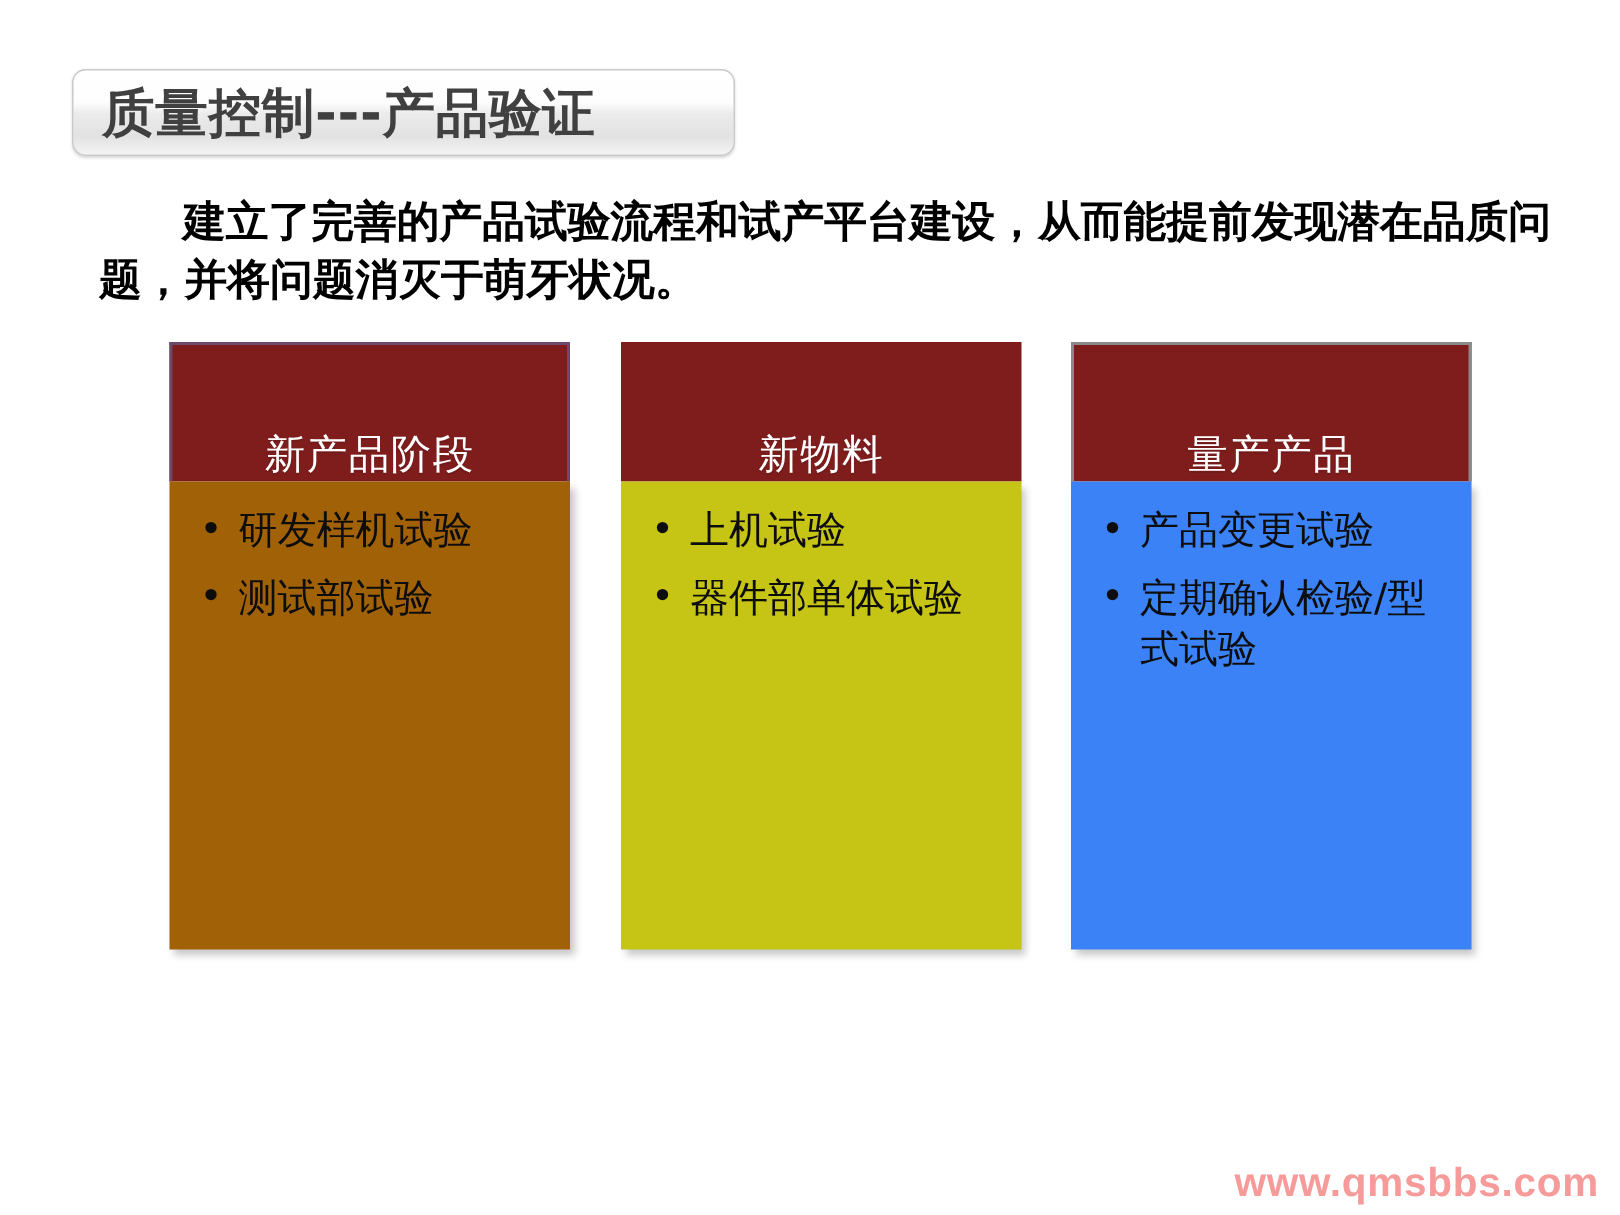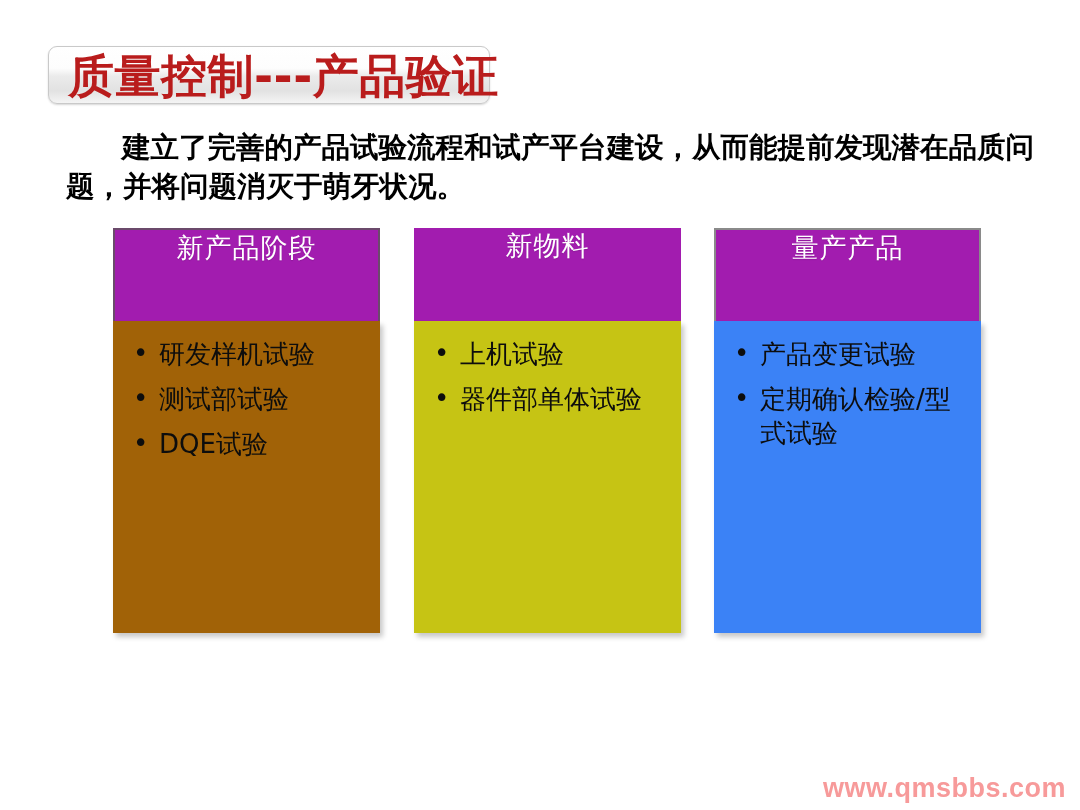--- a/index.html
+++ b/index.html
@@ -33,23 +33,23 @@
     box-shadow: 0 1px 2px rgba(0,0,0,0.16);
     box-sizing: border-box;
   }
   .title-text {
     position: absolute;
     left: 68px;
     top: 52px;
     width: 420px;
     height: 48px;
     line-height: 48px;
-    font-size: 46px;
+    font-size: 35px;
     font-weight: bold;
-    color: #b91c1c;
+    color: #404040;
     letter-spacing: 0.5px;
     white-space: nowrap;
   }
 
   
   .intro {
     position: absolute;
     left: 66px;
     top: 128px;
     width: 980px;
@@ -73,24 +73,24 @@
     position: absolute;
     top: 0;
     width: 267px;
   }
   .col-0 { left: 113px; }
   .col-1 { left: 414px; }
   .col-2 { left: 714px; }
 
   .col-header {
     height: 93px;
-    background: #a21caf;
+    background: #7f1d1d;
     box-sizing: border-box;
     display: flex;
-    align-items: flex-start;
+    align-items: flex-end;
     justify-content: center;
   }
   .col-0 .col-header { border: 2px solid #6b4a6b; border-bottom: none; }
   .col-1 .col-header { border: none; }
   .col-2 .col-header { border: 2px solid #8a8a8a; border-bottom: none; }
 
   .col-header-label {
     font-size: 27px;
     color: #ffffff;
     font-weight: normal;
@@ -155,21 +155,20 @@
 <div class="columns">
 
   <div class="column col-0">
     <div class="col-header">
       <span class="col-header-label">新产品阶段</span>
     </div>
     <div class="col-body">
       <ul class="bullets">
         <li>研发样机试验</li>
         <li>测试部试验</li>
-        <li>DQE试验</li>
       </ul>
     </div>
   </div>
 
   <div class="column col-1">
     <div class="col-header">
       <span class="col-header-label">新物料</span>
     </div>
     <div class="col-body">
       <ul class="bullets">

